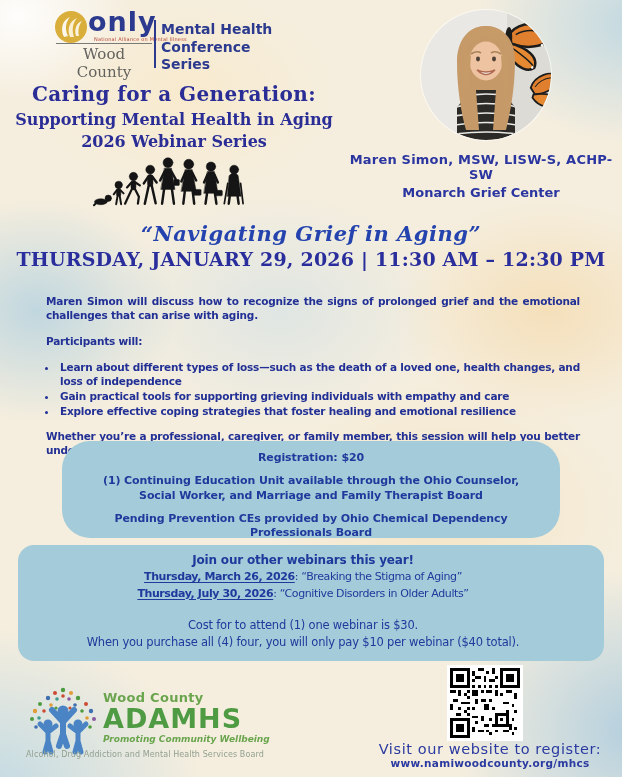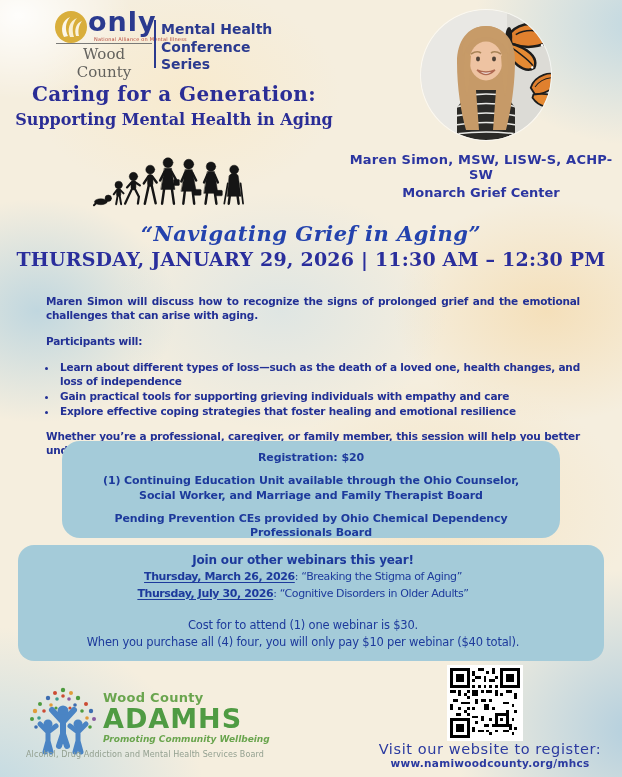--- a/index.html
+++ b/index.html
@@ -53,21 +53,21 @@
 
   
   #body-copy{left:34px;top:283px;width:558px;color:#223095;font-size:10.5px;line-height:1.33;letter-spacing:-.2px;font-weight:600;}
   #body-copy p{margin:12px;text-align:justify;}
   #participants-heading{margin-top:11px !important;text-align:left !important;}
   #bullet-list{margin:2px 0 0 0;padding-left:24px;}
   #bullet-list li{margin:0 0 1px 0;padding-left:2px;}
   #closing-par{margin-top:11px !important;}
 
   
-  #reg-box{left:62px;top:441px;width:498px;height:97px;background:#a4cbd9;border-radius:18px;
+  #reg-box{left:62px;top:441px;width:498px;height:97px;background:#a4cbd9;border-radius:28px;
      text-align:center;color:#1d3a9c;font-weight:bold;font-size:11px;line-height:1.3;letter-spacing:-.1px;
      box-sizing:border-box;padding:10px 24px 0 24px;}
   #reg-box .r1{margin-bottom:9px;}
   #reg-box .r2{margin-bottom:9px;}
 
   
   #web-box{left:18px;top:545px;width:586px;height:116px;background:#a4cbd9;border-radius:16px;
      text-align:center;color:#1d3a9c;font-size:11px;line-height:1.5;letter-spacing:-.4px;
      box-sizing:border-box;padding:6px 24px 0 8px;}
   #web-box .w-head{font-weight:bold;font-size:12px;letter-spacing:-.2px;}
@@ -107,20 +107,21 @@
     <div id="series-divider"></div>
     <div id="series-title">
       <div>Mental Health</div>
       <div>Conference Series</div>
     </div>
   </div>
 
   <div id="title-block" class="abs script">
     <div class="t1">Caring for a Generation:</div>
     <div class="t2">Supporting Mental Health in Aging</div>
+    <div class="t3">2026 Webinar Series</div>
   </div>
 
   <div id="photo-wrap" class="abs">
     <svg width="130" height="130" viewBox="0 0 130 130">
       <defs>
         <clipPath id="pc">
             <circle cx="65" cy="65" r="65"></circle>
           </clipPath>
         <clipPath id="shirtclip">
           <path d="M36,132 L36,98 Q48,78 65,78 Q82,78 94,98 L94,132 Z"></path>

